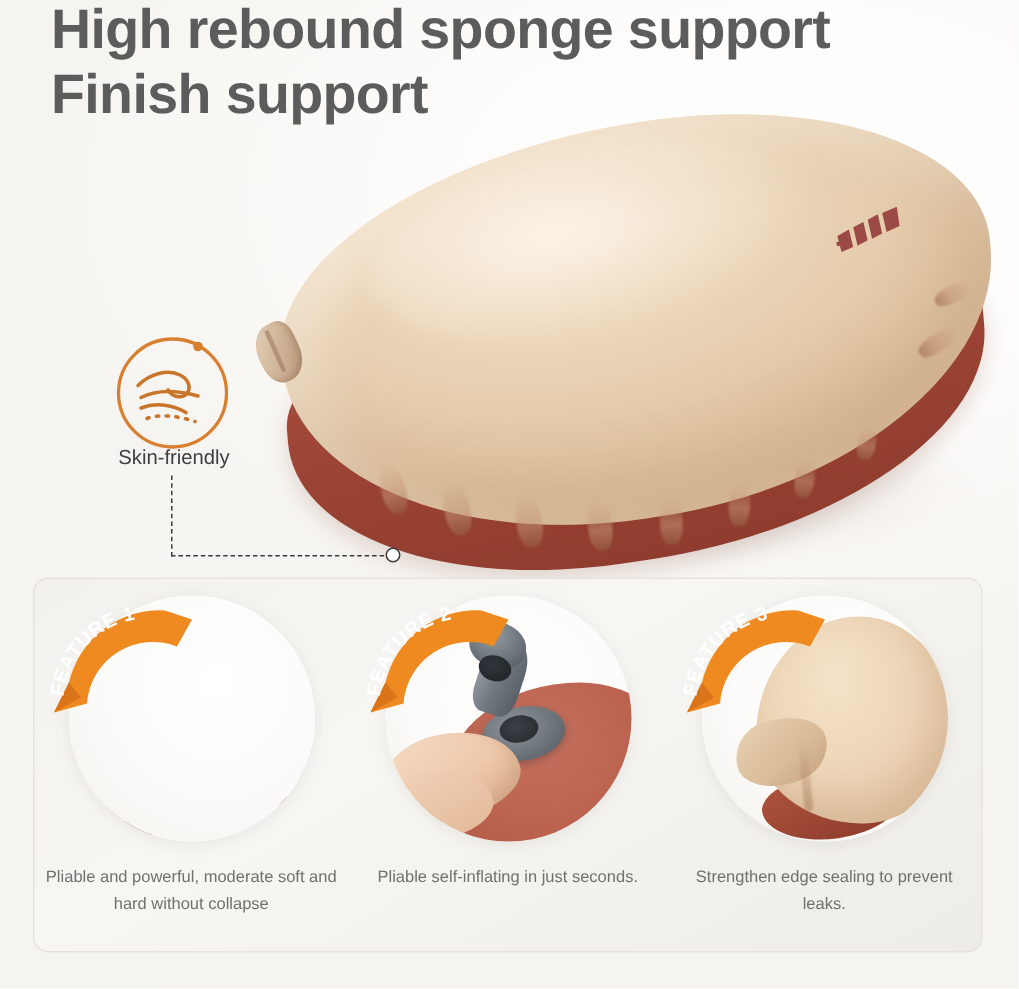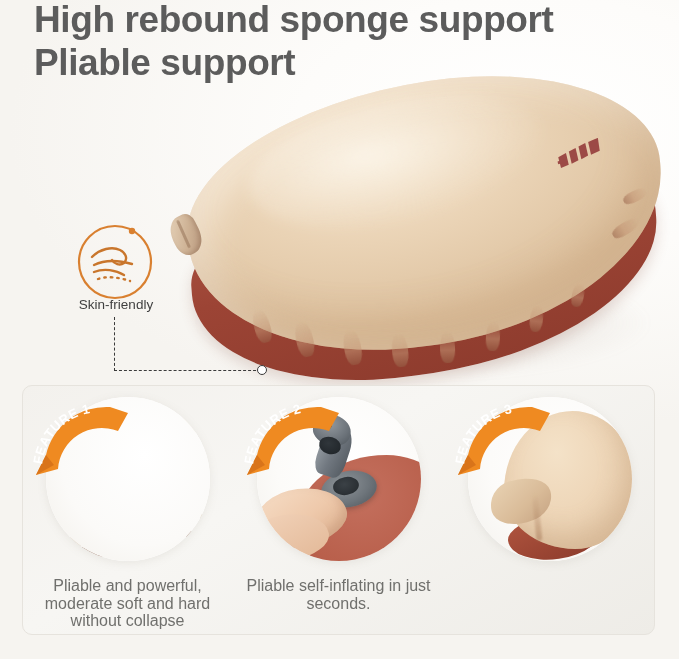--- a/index.html
+++ b/index.html
@@ -238,21 +238,21 @@
     overflow: hidden;
     background: #ffffff;
     box-shadow: 0 2px 10px rgba(140,130,115,0.13);
   }
   .caption {
     position: absolute;
     left: 6px;
     right: 6px;
     top: 192px;
     text-align: center;
-    font-size: 16px;
+    font-size: 11px;
     line-height: 17.5px;
     color: #70706d;
   }
 
   
   .ribbon {
     position: absolute;
     left: 50%;
     margin-left: -96px;
     top: 20px;
@@ -423,21 +423,21 @@
     filter: blur(0.8px);
   }
 </style>
 </head>
 <body>
 
 <div class="page">
 
   <div class="heading">
     <div class="heading-line">High rebound sponge support</div>
-    <div class="heading-line">Pliable support</div>
+    <div class="heading-line">Finish support</div>
   </div>
 
   <div class="hero">
     <div class="pillow-wrap">
       <div class="pillow-shadow"></div>
       <div class="pillow-base"></div>
       <div class="pillow-top"></div>
       <div class="pillow-sheen"></div>
 
       <div class="pucker pk1"></div>
@@ -619,16 +619,17 @@
           <defs>
             <path id="arc3" d="M10 66 A 58 58 0 0 1 86 10"></path>
           </defs>
           <path d="M4 70 L14 50 A 62 62 0 0 1 78 2 L96 8 L86 26 A 44 44 0 0 0 26 64 Z" fill="#ef8a21"></path>
           <path d="M4 70 L14 50 L22 60 Z" fill="#d9741a"></path>
           <text font-family="'Liberation Sans', sans-serif" font-size="13" font-weight="bold" fill="#ffffff" letter-spacing="0.5">
             <textPath href="#arc3" startOffset="6%">FEATURE 3</textPath>
           </text>
         </svg>
       </div>
+      <div class="caption">Strengthen edge sealing to prevent leaks.</div>
     </div>
 
   </div>
 </div>
 
 </body></html>

